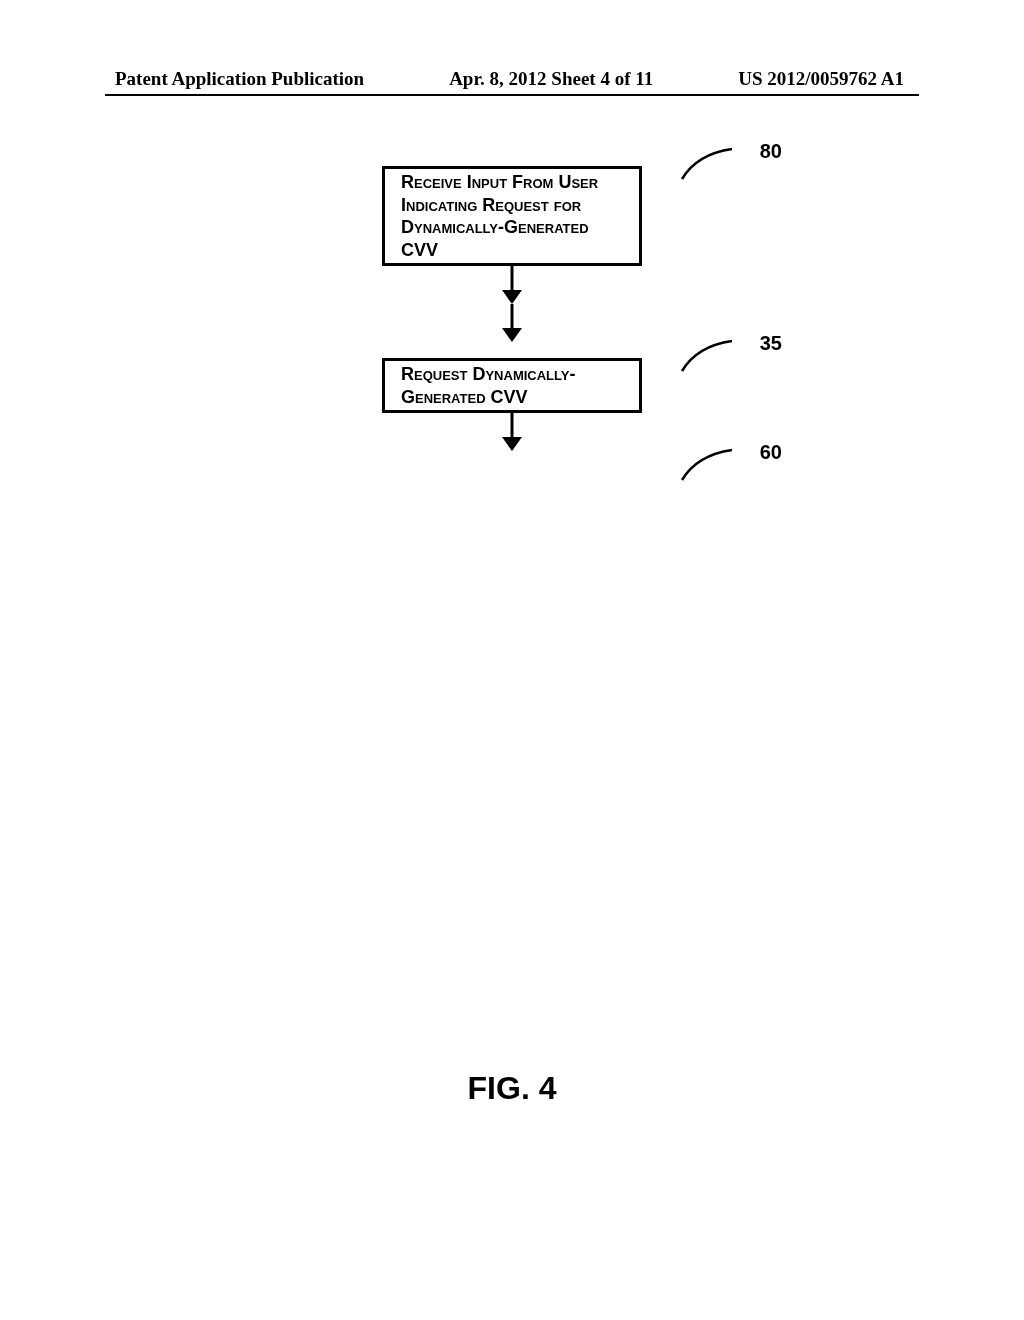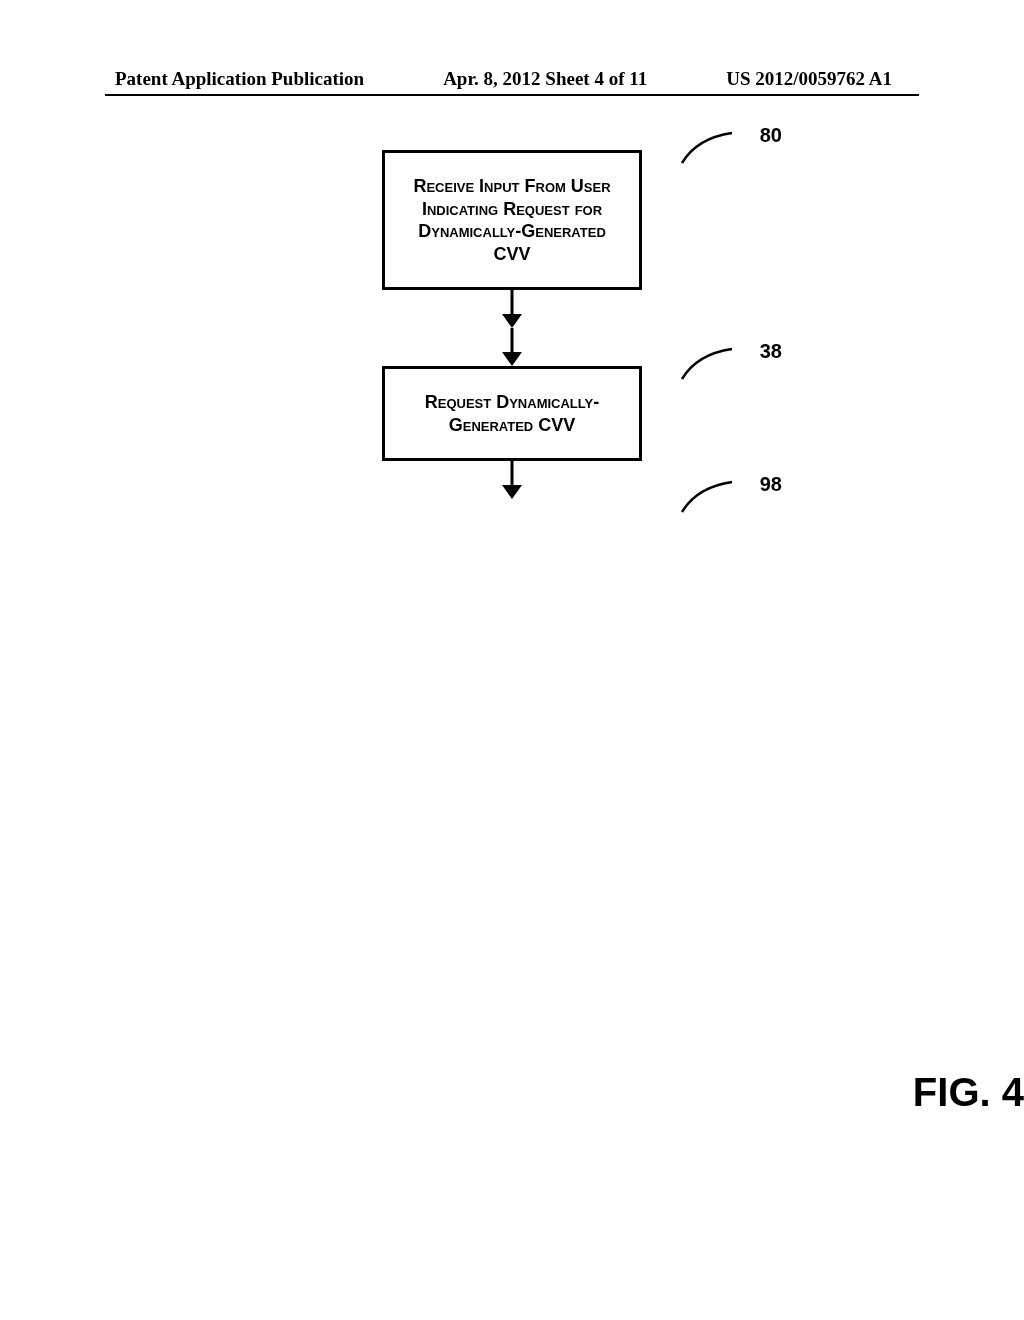--- a/index.html
+++ b/index.html
@@ -7,21 +7,21 @@
       width: 1024px;
       height: 1320px;
       background: #fff;
       font-family: "Times New Roman", serif;
       position: relative;
     }
     .header {
       position: absolute;
       top: 68px;
       left: 0;
-      right: 12px;
+      right: 0;
       display: flex;
       justify-content: space-between;
       padding: 0 120px 0 115px;
       font-size: 19px;
       font-weight: bold;
     }
     .divider {
       position: absolute;
       top: 94px;
       left: 105px;
@@ -30,25 +30,25 @@
     }
     .flowchart {
       position: absolute;
       top: 150px;
       left: 50%;
       transform: translateX(-50%);
       width: 560px;
     }
     .step {
       position: relative;
+      margin-top: 16px;
     }
     .box {
       border: 3px solid #000;
-      padding: 22px 16px;
-      text-align: center;
+      padding: 2px 16px;
       font-family: Arial, Helvetica, sans-serif;
       font-size: 18px;
       font-weight: bold;
       font-variant: small-caps;
       line-height: 1.25;
       width: 260px;
       margin: 0 auto;
       background: #fff;
     }
     .arrow-block {
@@ -84,23 +84,23 @@
       font-weight: bold;
     }
     .curve {
       position: absolute;
     }
     .fig-label {
       position: absolute;
       top: 1070px;
       left: 0;
       right: 0;
-      text-align: right;
+      text-align: center;
       font-family: Arial, Helvetica, sans-serif;
-      font-size: 40px;
+      font-size: 32px;
       font-weight: bold;
     }
   </style>
 </head>
 <body>
 
 <div class="header">
   <span>Patent Application Publication</span>
   <span>Apr. 8, 2012  Sheet 4 of 11</span>
   <span>US 2012/0059762 A1</span>
@@ -125,31 +125,31 @@
 
   <div class="arrow-block">
     <div class="arrow-line"></div>
     <div class="arrow-head"></div>
   </div>
 
   <div class="step">
     <svg class="curve" style="top:-22px; right:55px;" width="60" height="40">
       <path d="M5,35 Q20,10 55,5" stroke="#000" stroke-width="2.5" fill="none"></path>
     </svg>
-    <div class="label" style="top:-26px; right:10px;">38</div>
+    <div class="label" style="top:-26px; right:10px;">35</div>
     <div class="box">Request Dynamically-Generated CVV</div>
   </div>
 
   <div class="arrow-block">
     <div class="arrow-line"></div>
     <div class="arrow-head"></div>
   </div>
 
   <div class="step">
     <svg class="curve" style="top:-22px; right:55px;" width="60" height="40">
       <path d="M5,35 Q20,10 55,5" stroke="#000" stroke-width="2.5" fill="none"></path>
     </svg>
-    <div class="label" style="top:-26px; right:10px;">98</div>
+    <div class="label" style="top:-26px; right:10px;">60</div>
   </div>
 
 </div>
 
 <div class="fig-label">FIG. 4</div>
 
 </body></html>

